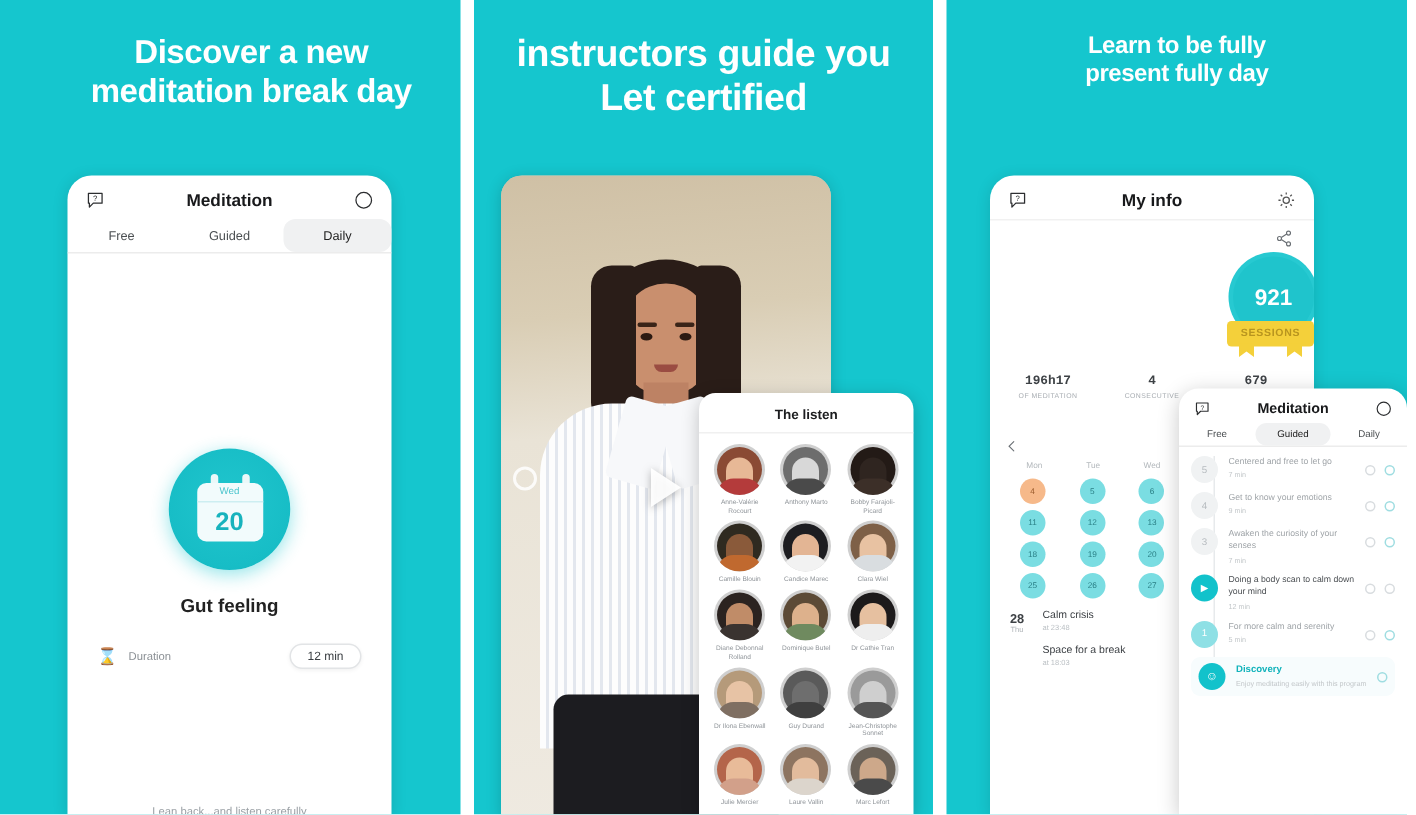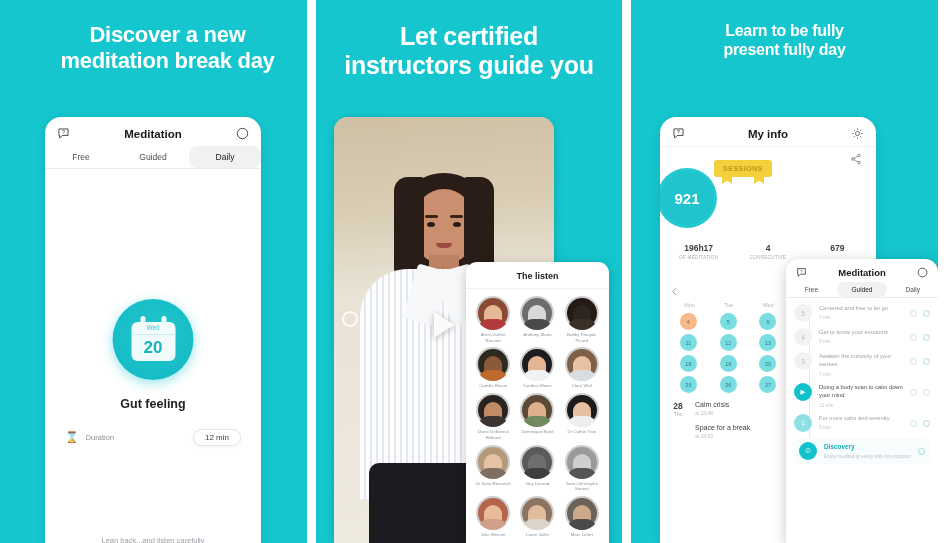--- a/index.html
+++ b/index.html
@@ -183,40 +183,40 @@
   .ef-skin { position: absolute; top: 9px; left: 50%; transform: translateX(-50%);
     width: 18px; height: 22px; border-radius: 9px 9px 8px 8px; }
   .ef-body { position: absolute; bottom: 0; left: 50%; transform: translateX(-50%);
     width: 30px; height: 11px; border-radius: 12px 12px 0 0; }
 
   
   #phone3 { left: 29px; top: 117px; width: 216px; height: 426px; }
   #phone3 .phone-title { font-size: 11.5px; }
   .share-row { display: flex; justify-content: flex-end; padding: 6px 14px 0 0;
     border-top: 1px solid #f1f1f1; }
-  .badge-wrap { display: flex; flex-direction: row; align-items: flex-start; margin-top: 6px; }
+  .badge-wrap { display: flex; flex-direction: column; align-items: flex-end; margin-top: 6px; }
   .badge {
     width: 54px; height: 54px; border-radius: 50%;
     background: #1fc4cc;
     box-shadow: 0 0 0 3px #27c9d1;
     display: flex; align-items: center; justify-content: center;
     color: #fff; font-size: 15px; font-weight: bold; position: relative;
   }
   .badge-ribbon {
     position: relative; margin-top: -11px; width: 58px; height: 17px;
     background: #f4d03a; border-radius: 3px;
     display: flex; align-items: center; justify-content: center;
     font-size: 7px; font-weight: bold; color: #b8951f; letter-spacing: 0.5px;
   }
   .ribbon-tail { position: absolute; bottom: -7px; width: 10px; height: 9px; background: #f4d03a; }
   .ribbon-tail.l { left: 8px; clip-path: polygon(0 0,100% 0,100% 100%,50% 60%,0 100%); }
   .ribbon-tail.r { right: 8px; clip-path: polygon(0 0,100% 0,100% 100%,50% 60%,0 100%); }
   .stats { display: flex; margin-top: 18px; padding: 0 4px; }
   .stat { flex: 1; text-align: center; }
-  .stat-val { font-size: 8.5px; font-weight: bold; color: #3d4145; }
+  .stat-val { font-size: 8.5px; font-weight: bold; color: #3d4145; font-family: Liberation Mono, monospace; }
   .stat-lab { font-size: 4.6px; color: #a9aeb3; letter-spacing: 0.3px; margin-top: 2px; }
   .history-head { text-align: right; font-size: 8px; font-weight: bold;
     color: #2a2c2e; padding: 12px 16px 0 0; letter-spacing: 0.4px; }
   .month-row { display: flex; align-items: center; padding: 6px 16px 0 10px; }
   .month-name { flex: 1; text-align: right; font-size: 7.5px; color: #55595d; }
   .weekdays { display: grid; grid-template-columns: repeat(5,1fr); padding: 6px 10px 0 10px; }
   .weekday { font-size: 5.5px; color: #b3b8bc; text-align: center; }
   .daygrid { display: grid; grid-template-columns: repeat(5,1fr); gap: 4px 3px; padding: 5px 10px 0 10px; }
   .day { width: 17px; height: 17px; border-radius: 50%; background: #7adde2;
     justify-self: center; display: flex; align-items: center; justify-content: center;
@@ -321,22 +321,22 @@
         <div class="lean-text">Lean back...and listen carefully</div>
 
       </div>
     </div>
   </div>
 
   <div class="gap"></div>
 
   <div class="panel p2">
     <div class="headline">
+      <div>instructors guide you</div>
       <div>Let certified</div>
-      <div>instructors guide you</div>
     </div>
 
     <div id="video">
       <div class="vid-wall"></div>
       <div class="v-hair"></div>
       <div class="v-face">
         <div class="v-brow l"></div>
         <div class="v-brow r"></div>
         <div class="v-eye l"></div>
         <div class="v-eye r"></div>

